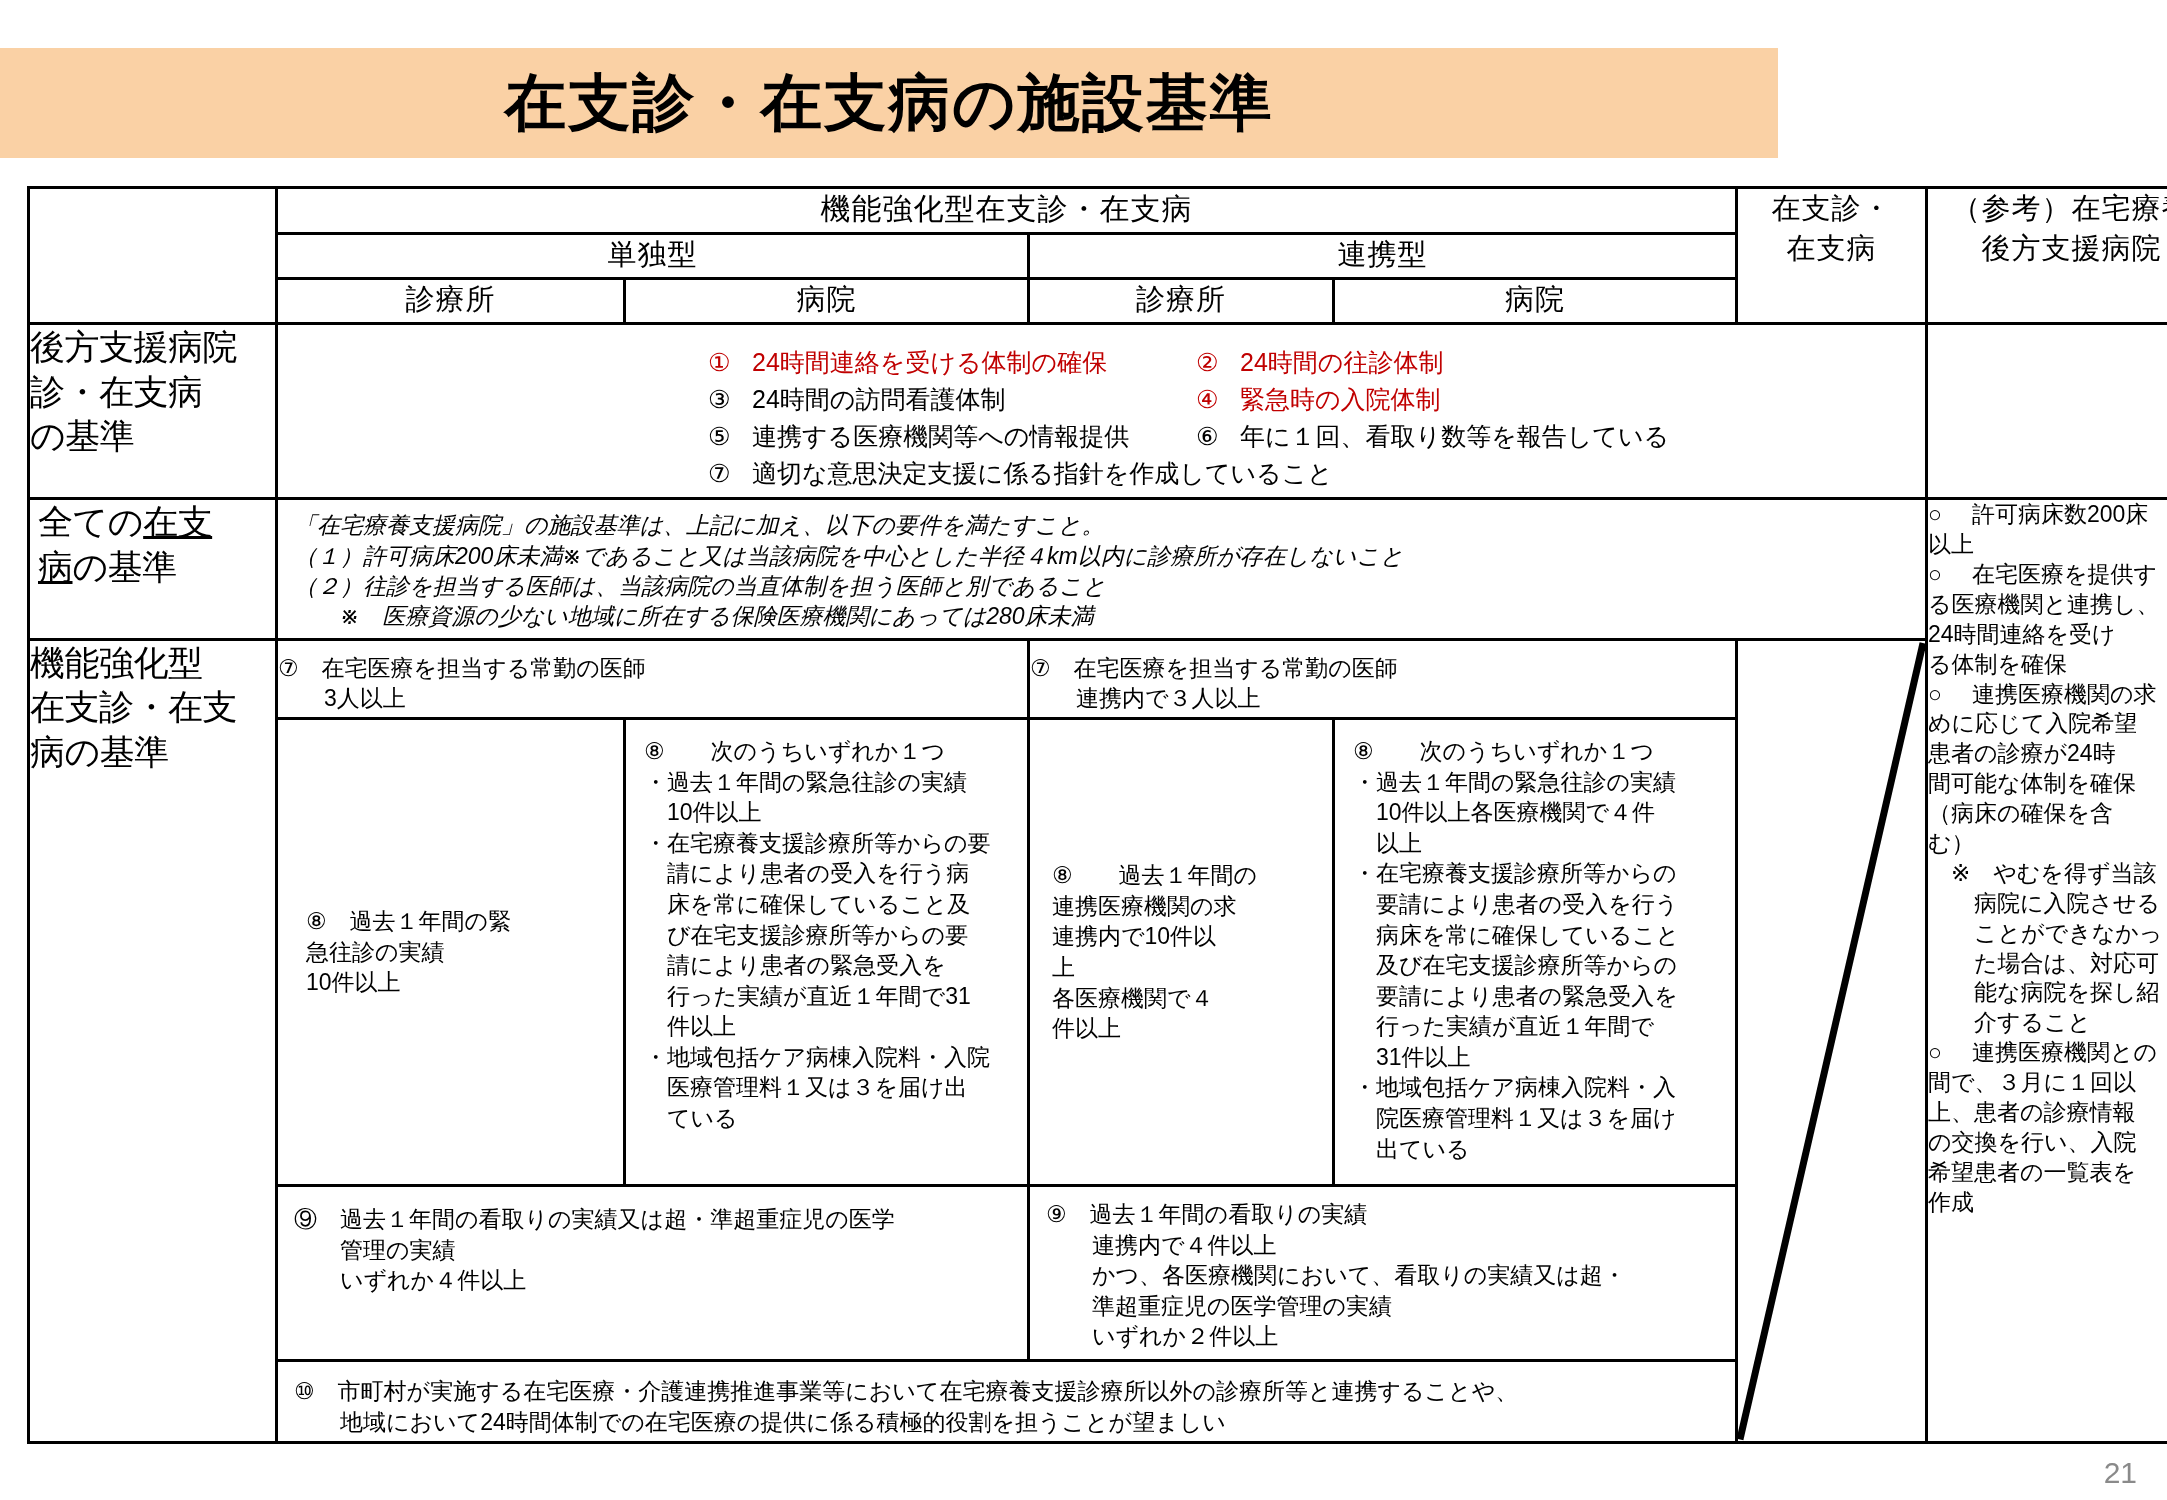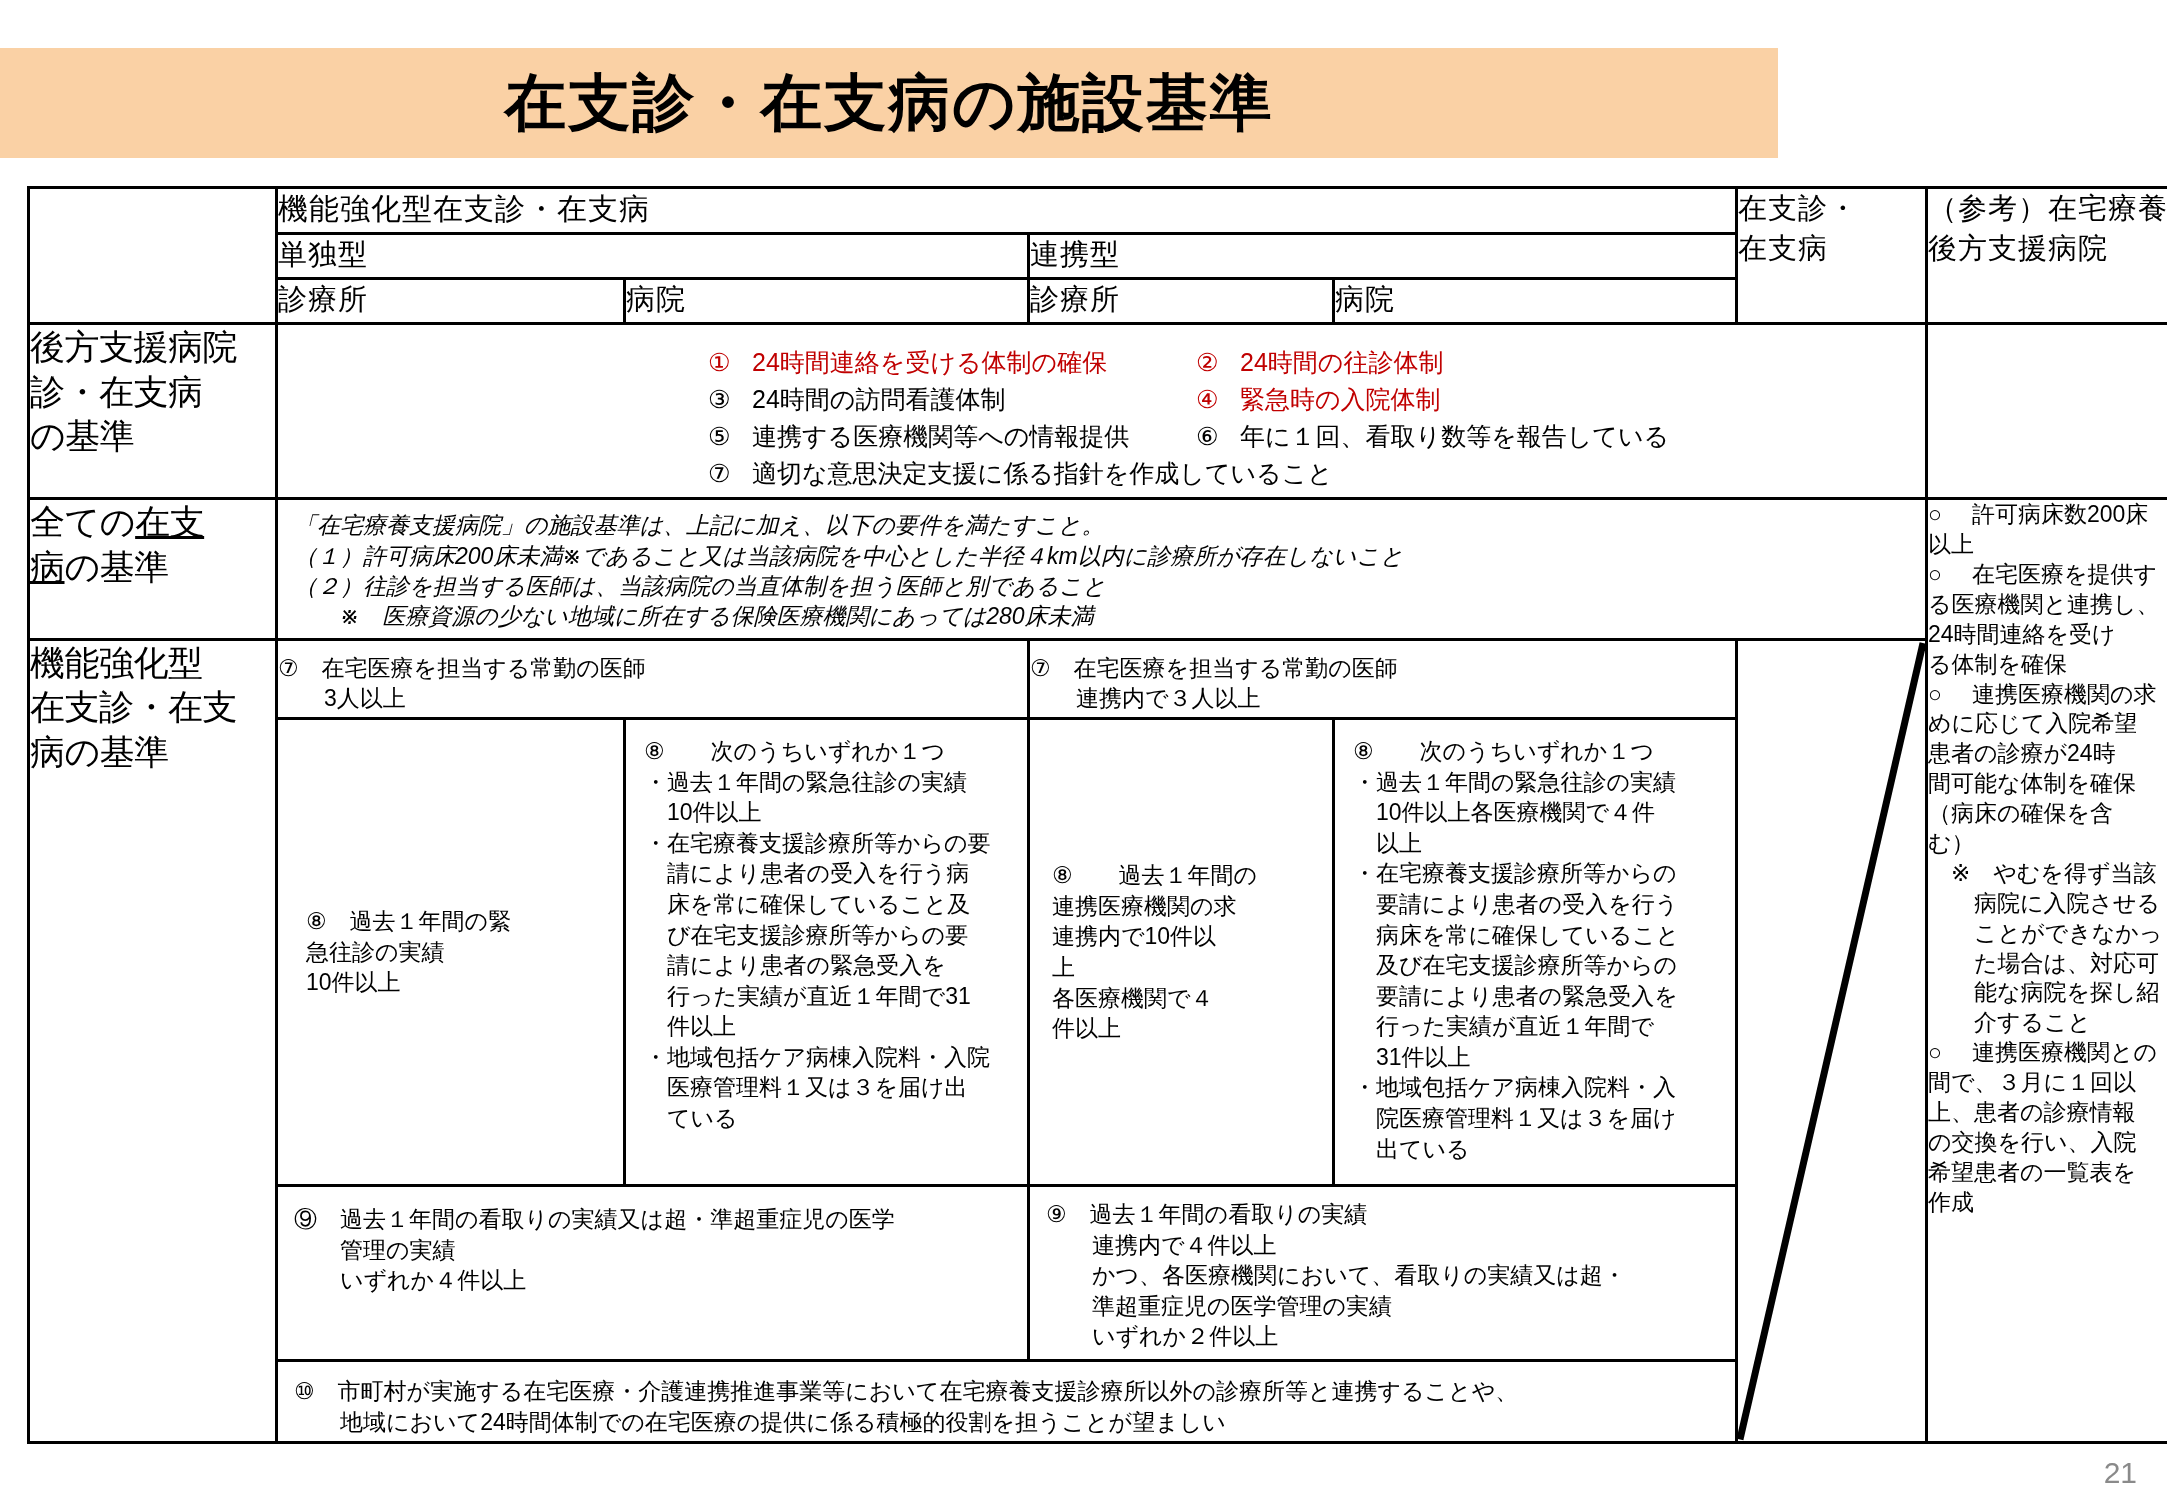--- a/index.html
+++ b/index.html
@@ -52,20 +52,21 @@
   }
   table.grid td, table.grid th {
     border: 3px solid #000000;
     vertical-align: top;
     padding: 0;
     font-weight: normal;
     background: #ffffff;
   }
   .hd {
     background: #fce7d2;
+    text-align: center;
     vertical-align: middle;
     font-weight: bold;
     font-size: 29px;
     letter-spacing: 1px;
   }
   .hd.big { font-size: 30px; }
 
   .rowlabel {
     background: #ffffff;
     text-align: left;
@@ -171,21 +172,21 @@
         <div><span class="marker red">④</span><span class="red">緊急時の入院体制</span></div>
         <div><span class="marker">⑤</span><span>連携する医療機関等への情報提供</span></div>
         <div><span class="marker">⑥</span><span>年に１回、看取り数等を報告している</span></div>
         <div class="span2"><span class="marker">⑦</span><span>適切な意思決定支援に係る指針を作成していること</span></div>
       </div>
     </td>
     <td rowspan="1"></td>
   </tr>
 
   <tr>
-    <td class="rowlabel" style="white-space:pre-line;">全ての<u>在支</u>
+    <td class="rowlabel" style="white-space:pre-line;padding-left:8px;">全ての<u>在支</u>
 <u>病</u>の基準</td>
     <td colspan="5" class="cell" style="padding-left:16px;padding-top:10px;font-style:italic;">
       <div class="note-block">「在宅療養支援病院」の施設基準は、上記に加え、以下の要件を満たすこと。</div>
       <div class="note-block">（１）許可病床200床未満※であること又は当該病院を中心とした半径４km以内に診療所が存在しないこと</div>
       <div class="note-block">（２）往診を担当する医師は、当該病院の当直体制を担う医師と別であること</div>
       <div class="note-block" style="white-space:pre;">　　※　医療資源の少ない地域に所在する保険医療機関にあっては280床未満</div>
     </td>
 
     <td class="sidelist" rowspan="6">
       <div class="li" style="white-space:pre-line;"><span class="marker">○</span><span>許可病床数200床

